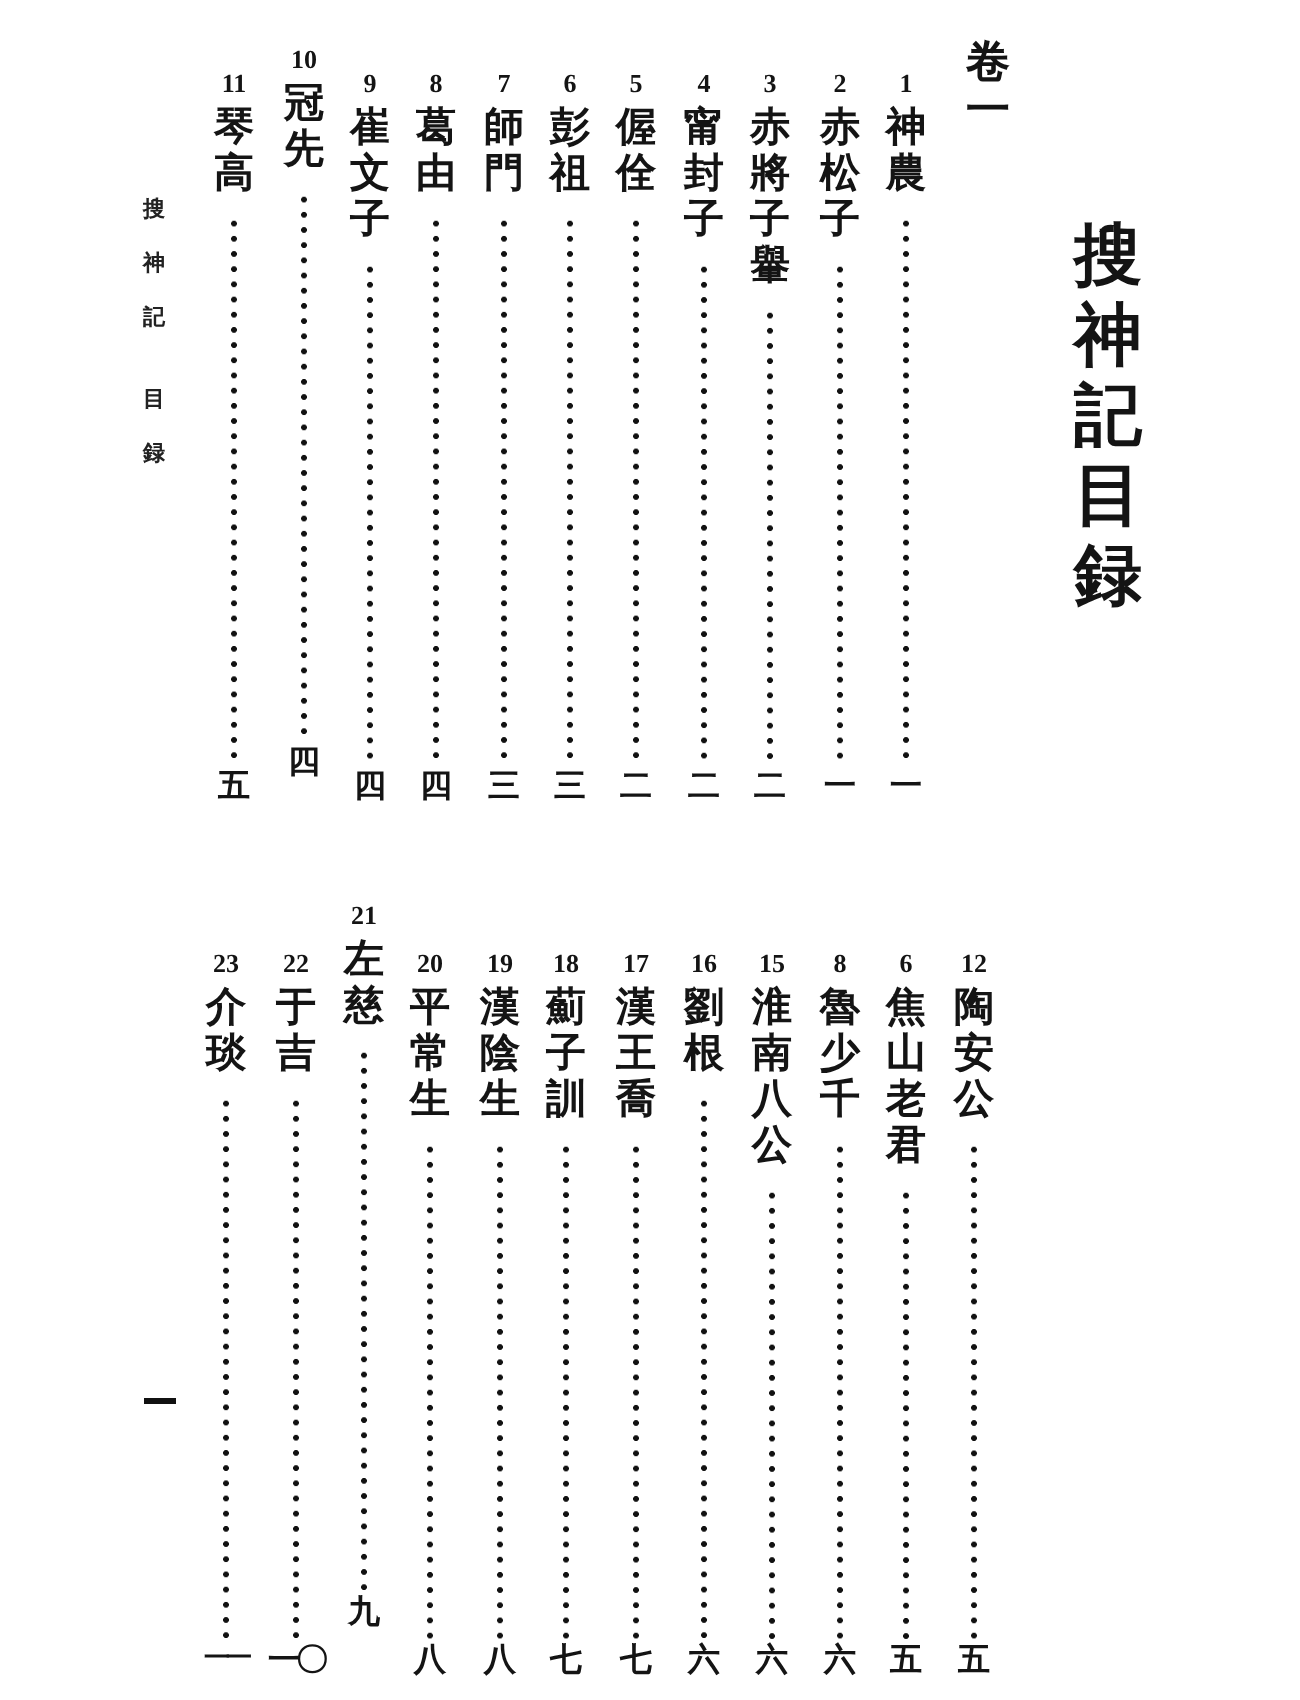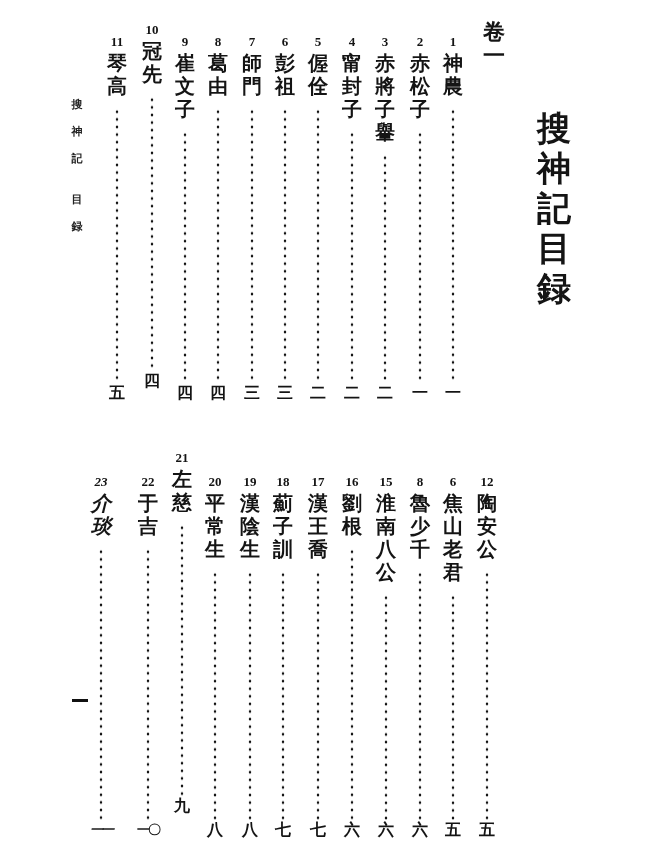--- a/index.html
+++ b/index.html
@@ -283,23 +283,23 @@
       <div class="dots" style="margin-top: 10px; height: 272px;"></div>
       <div class="page">九</div>
     </div>
     <div class="entry" style="left: 133px; top: 474px; height: 368px;">
       <div class="num">22</div>
       <div class="name">
         <span>于</span>
         <span>吉</span>
       </div>
       <div class="dots" style="margin-top: 10px; height: 272px;"></div>
-      <div class="page" style="font-size: 13px; letter-spacing: -2px;">一〇</div>
-    </div>
-    <div class="entry" style="left: 86px; top: 474px; height: 368px; font-style: italic;">
+      <div class="page" style="font-size: 16px; letter-spacing: -2px;">一〇</div>
+    </div>
+    <div class="entry" style="left: 98px; top: 474px; height: 368px;">
       <div class="num">23</div>
       <div class="name">
         <span>介</span>
         <span>琰</span>
       </div>
       <div class="dots" style="margin-top: 10px; height: 272px;"></div>
       <div class="page" style="font-size: 13px; letter-spacing: -2px;">一一</div>
     </div>
   </div>
 

